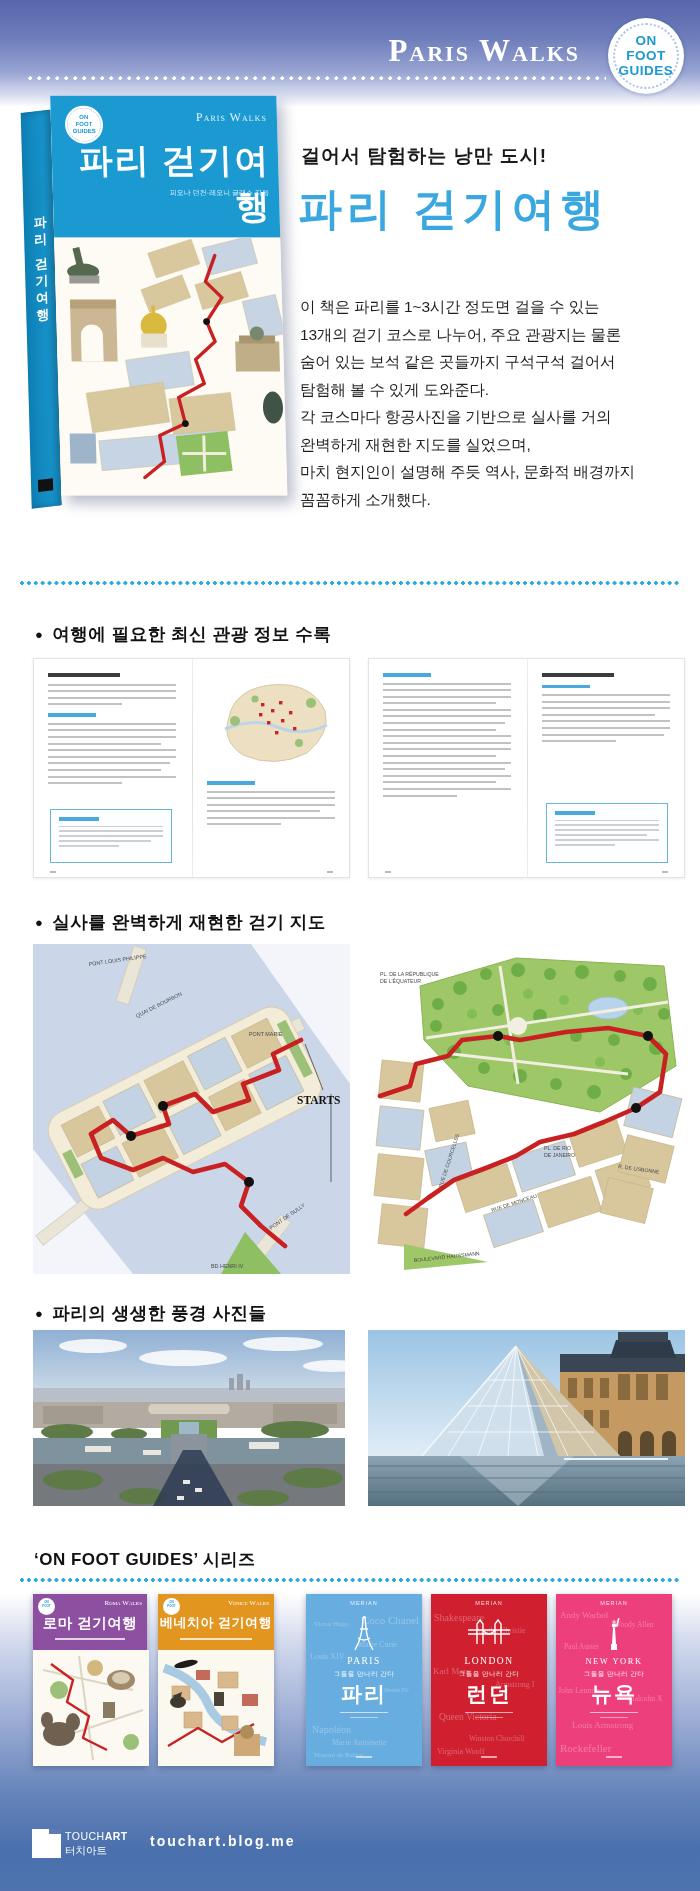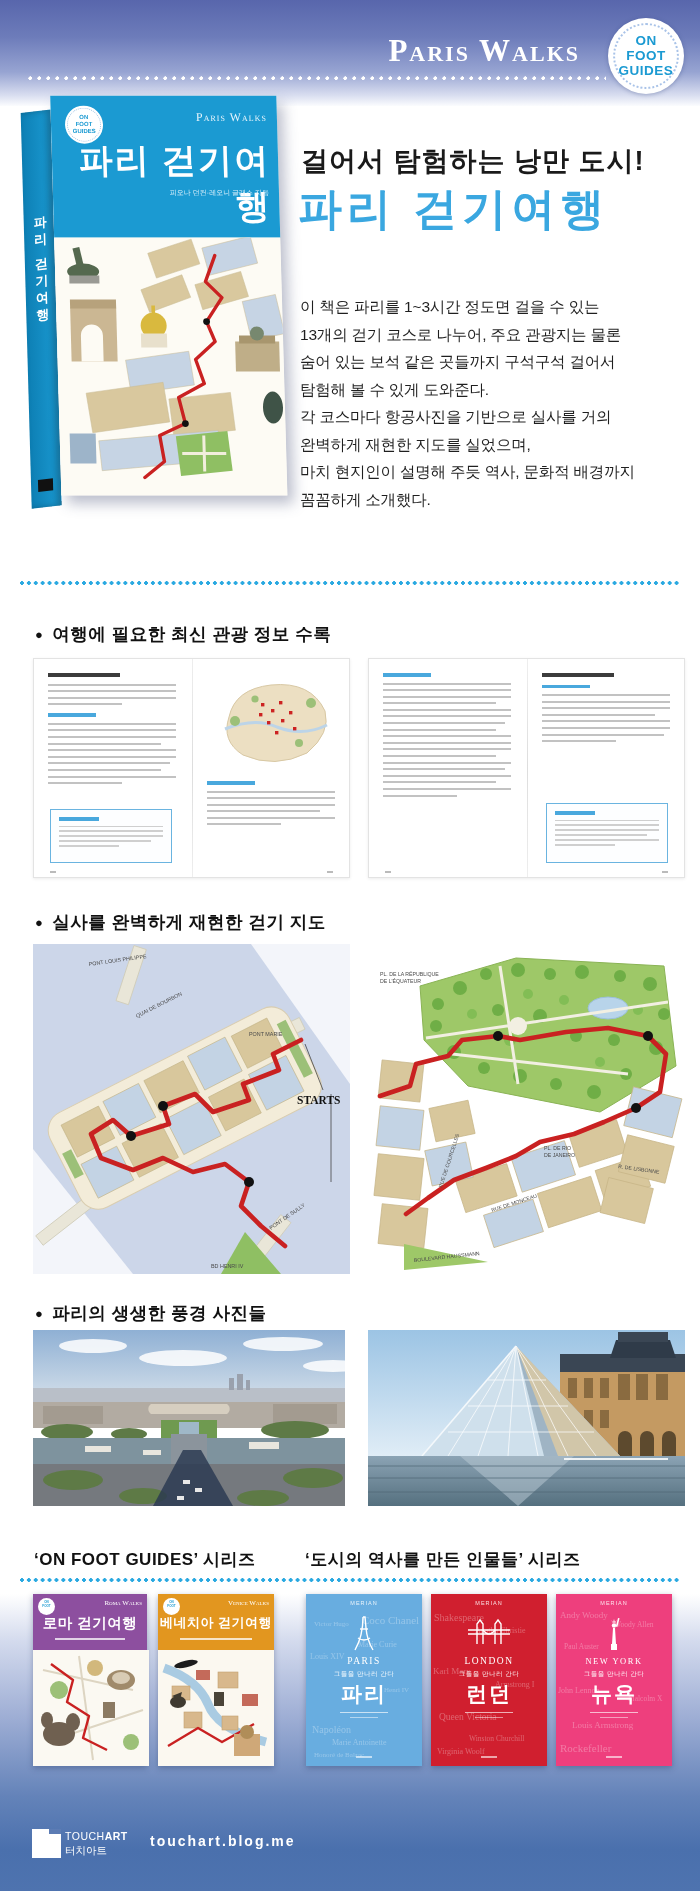--- a/index.html
+++ b/index.html
@@ -31,21 +31,21 @@
   .cover-band { position:absolute; left:0; top:0; width:100%; height:142px; background:#1b9ad2; }
   .cover-badge { position:absolute; left:14px; top:10px; width:38px; height:38px; border-radius:50%; background:#fff; text-align:center; }
   .cover-badge .ring { position:absolute; inset:2px; border-radius:50%; border:1px dotted #9fc3e4; }
   .cover-badge .bt { position:relative; margin-top:8px; color:#1b9ad2; font-weight:bold; font-size:6px; line-height:7px; }
   .cover-series { position:absolute; right:10px; top:14px; color:#eaf6fd; font-family:"Liberation Serif", serif;
                   font-variant:small-caps; font-size:12px; letter-spacing:1px; }
   .cover-title { position:absolute; left:0; right:8px; top:42px; text-align:right; color:#fff; font-size:34px; font-weight:bold; letter-spacing:2px; }
   .cover-author { position:absolute; right:10px; top:92px; color:#dff2fc; font-size:7px; }
   .cover-map { position:absolute; left:0; top:142px; width:226px; height:258px; }
 
-  .hero-catch { position:absolute; left:301px; top:143px; color:#1a1a1a; font-size:27px; font-weight:bold; letter-spacing:1px; }
+  .hero-catch { position:absolute; left:301px; top:143px; color:#1a1a1a; font-size:19px; font-weight:bold; letter-spacing:1px; }
   .hero-title { position:absolute; left:298px; top:180px; color:#3aa7e0; font-size:44px; font-weight:600; letter-spacing:5px; }
   .hero-desc { position:absolute; left:300px; top:293px; width:396px; color:#1f1f1f; font-size:15.5px;
                line-height:27.5px; font-weight:500; letter-spacing:-0.2px; }
 
   
   .sep { position:absolute; left:20px; width:660px; height:5px;
          background-image:radial-gradient(circle at 2px 2px, #2aa9e1 1.6px, rgba(42,169,225,0) 1.8px);
          background-size:6.9px 5px; background-repeat:repeat-x; }
   .sec-title { position:absolute; left:35px; color:#111; font-size:17.5px; font-weight:bold; letter-spacing:.5px; }
   .sec-title .b { font-size:13px; vertical-align:1px; margin-right:9px; }
@@ -590,21 +590,20 @@
       </g>
       <rect x="196" y="128" width="104" height="2" fill="#ffffff" opacity="0.85"></rect>
     </svg>
   </div>
 
   <div class="sep" style="top:1578px;"></div>
 
   <div class="bottom-grad"></div>
 
   <div class="series-title" style="left:34px;text-align:center;">‘ON FOOT GUIDES’ 시리즈</div>
-  <div class="series-title" style="left:305px;">‘도시의 역사를 만든 인물들’ 시리즈</div>
 
   <div class="cover" style="left:33px; width:114px;">
     <div class="of-band" style="background:#8d4f9f;">
       <div class="of-badge">
         <div class="bt">
             <div>ON</div>
             <div>FOOT</div>
           </div>
       </div>
       <div class="of-series">Roma Walks</div>
@@ -727,21 +726,21 @@
     <div class="city-en">LONDON</div>
     <div class="tagline">그들을 만나러 간다</div>
     <div class="city-ko">런던</div>
     <div class="credit"></div>
     <div class="credit2"></div>
     <div class="pub"></div>
   </div>
 
   <div class="cover pp" style="left:556px; background:#ee3f7d;">
     <div class="names">
-      <span style="left:4px; top:16px; font-size:9px;">Andy Woody</span>
+      <span style="left:4px; top:16px; font-size:9px;">Andy Warhol</span>
       <span style="left:58px; top:26px; font-size:7.5px;">Woody Allen</span>
       <span style="left:8px; top:48px; font-size:7.5px;">Paul Auster</span>
       <span style="left:2px; top:92px; font-size:8px;">John Lennon</span>
       <span style="left:72px; top:100px; font-size:7.5px;">Malcolm X</span>
       <span style="left:16px; top:126px; font-size:9px;">Louis Armstrong</span>
       <span style="left:4px; top:148px; font-size:11px;text-align:center;">Rockefeller</span>
     </div>
     <div class="brandline">MERIAN</div>
     <div class="icon">
       <svg width="20" height="36" viewBox="0 0 20 36">

